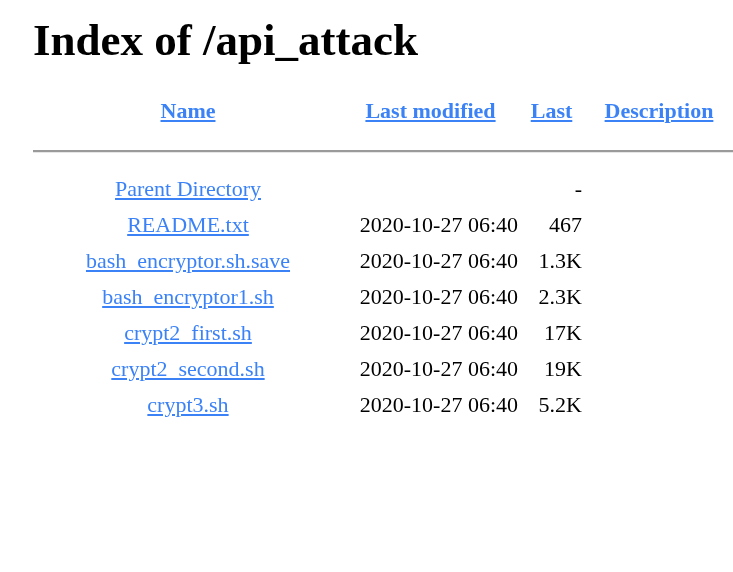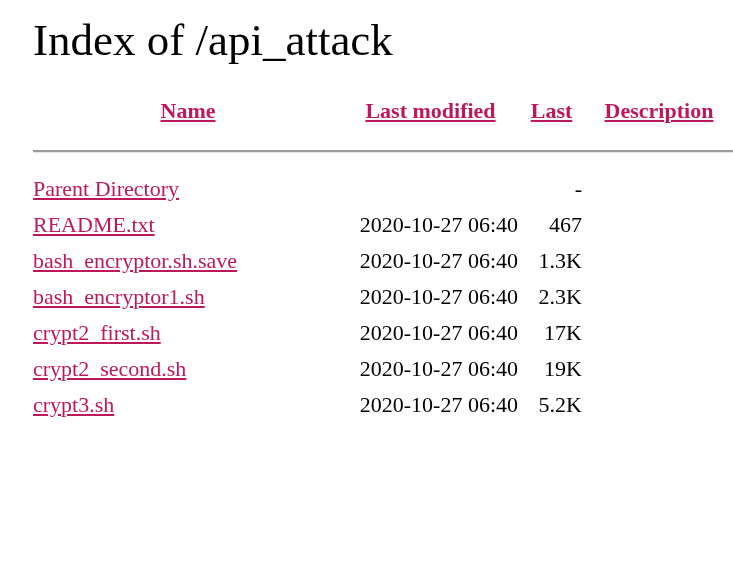--- a/index.html
+++ b/index.html
@@ -13,21 +13,21 @@
     width: 733px;
     height: 572px;
     overflow: hidden;
   }
   .page {
     padding-left: 33px;
     padding-right: 0;
   }
   h1.page-title {
     font-size: 45px;
-    font-weight: normal;
+    font-weight: bold;
     line-height: 1.1;
     margin: 16px 0 32px 0;
     letter-spacing: 0;
   }
   table.listing {
     border-collapse: collapse;
     table-layout: fixed;
     width: 700px;
     font-size: 22px;
   }
@@ -54,27 +54,27 @@
     border-bottom: 1px solid #e6e6e6;
     width: 700px;
   }
   tbody td {
     padding: 5px 0 6px 0;
     line-height: 25px;
     white-space: nowrap;
     vertical-align: baseline;
     overflow: hidden;
   }
-  td.name-cell { text-align: left; }
+  td.name-cell { text-align: center; }
   td.date-cell { text-align: right; padding-left: 2px; }
   td.size-cell { text-align: right; padding-right: 3px; }
   td.desc-cell { }
 
   a {
-    color: #be185d;
+    color: #3b82f6;
     text-decoration: underline;
     cursor: pointer;
   }
 </style>
 <title>Index of /api_attack</title></head>
 <body>
 
 <div class="page">
 
   <h1 class="page-title">Index of /api_attack</h1>

